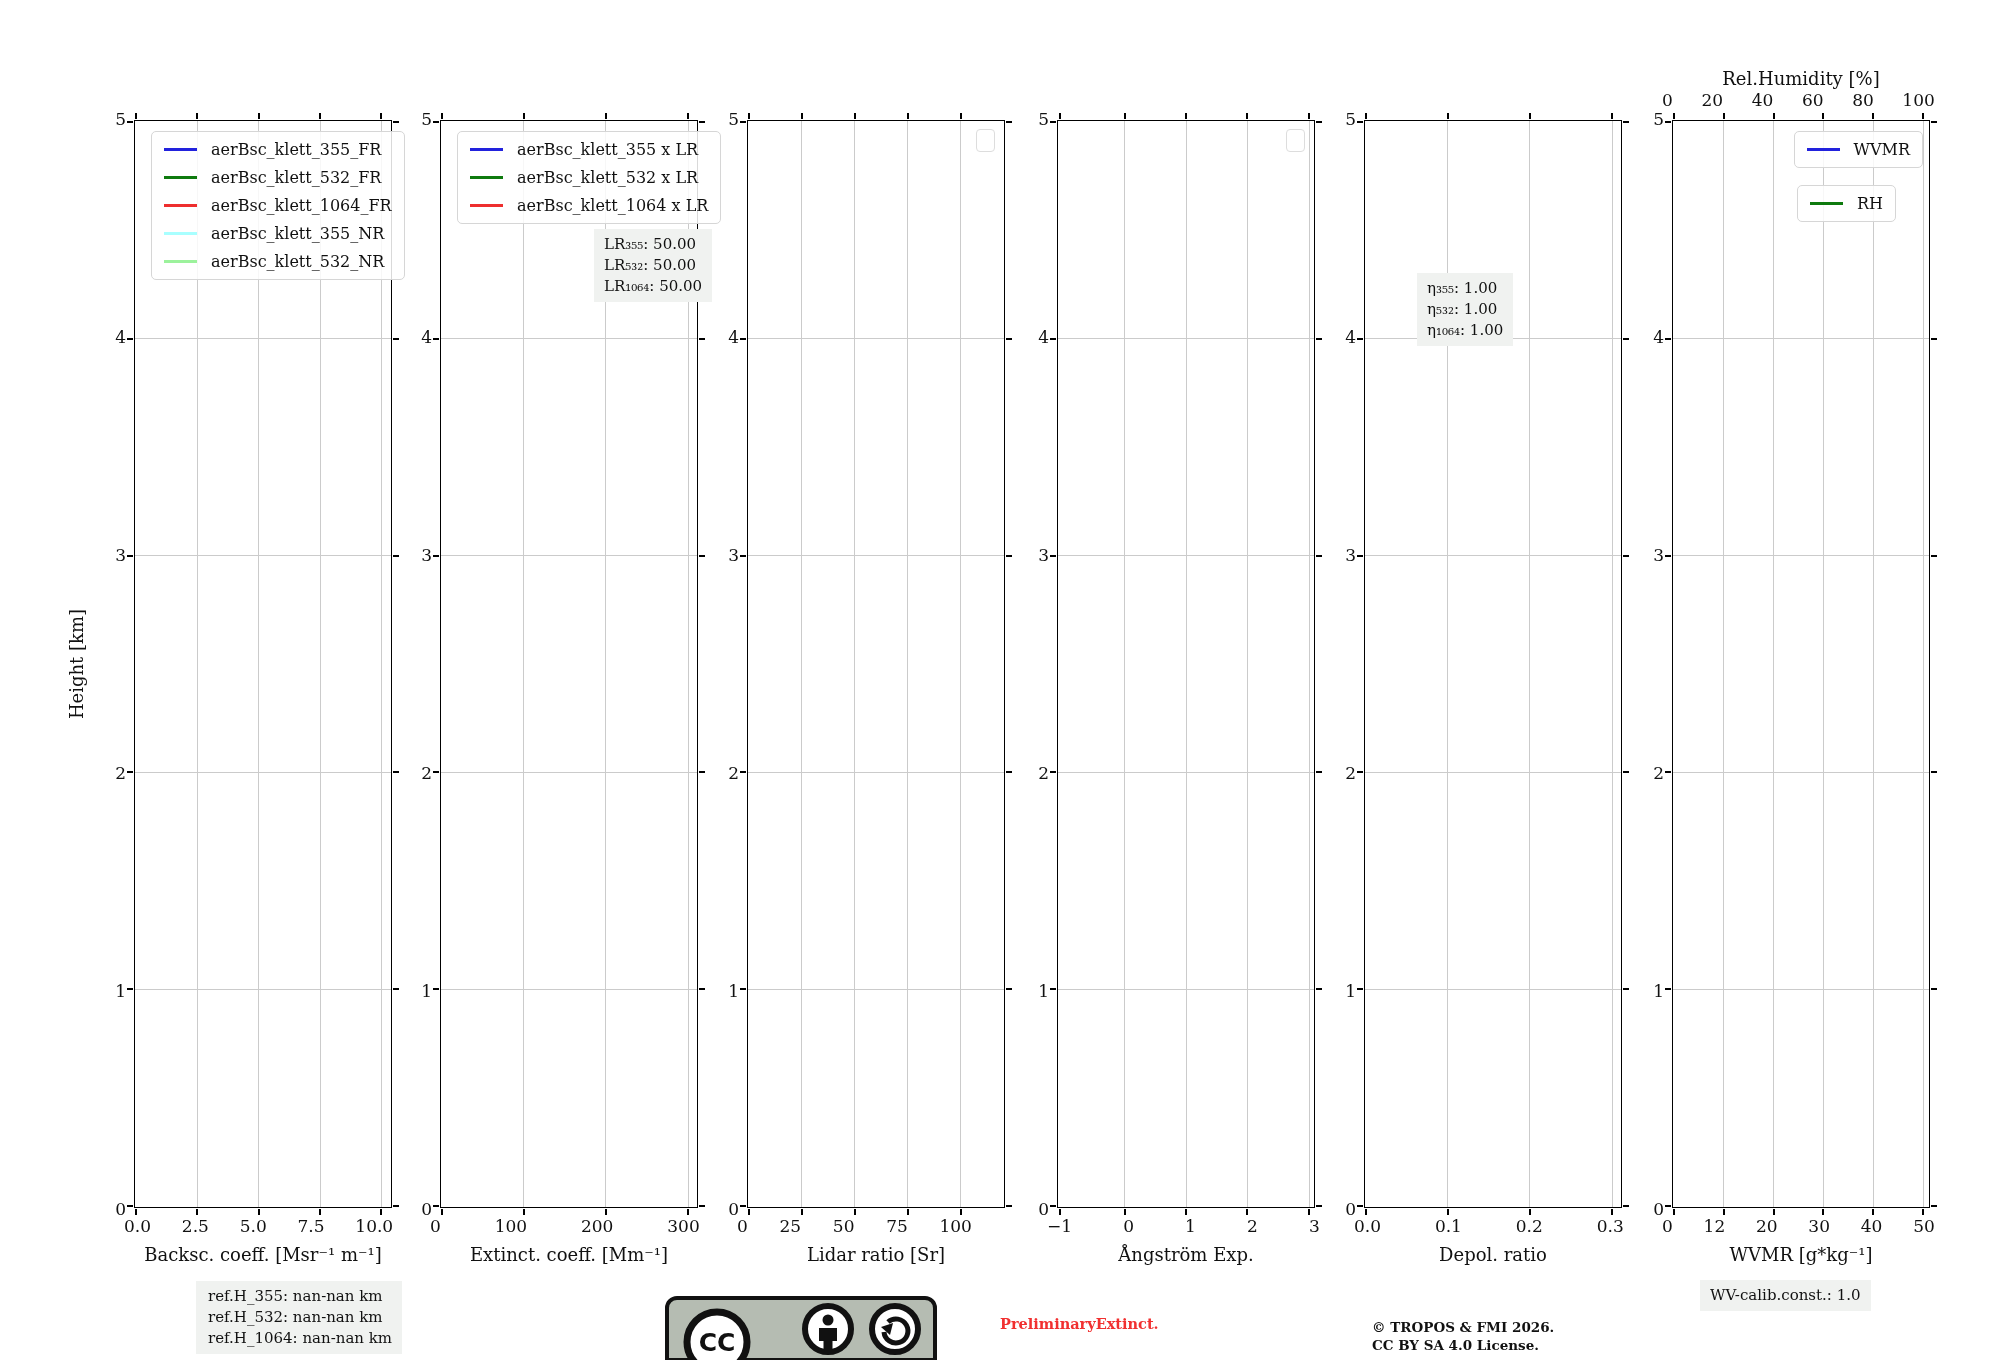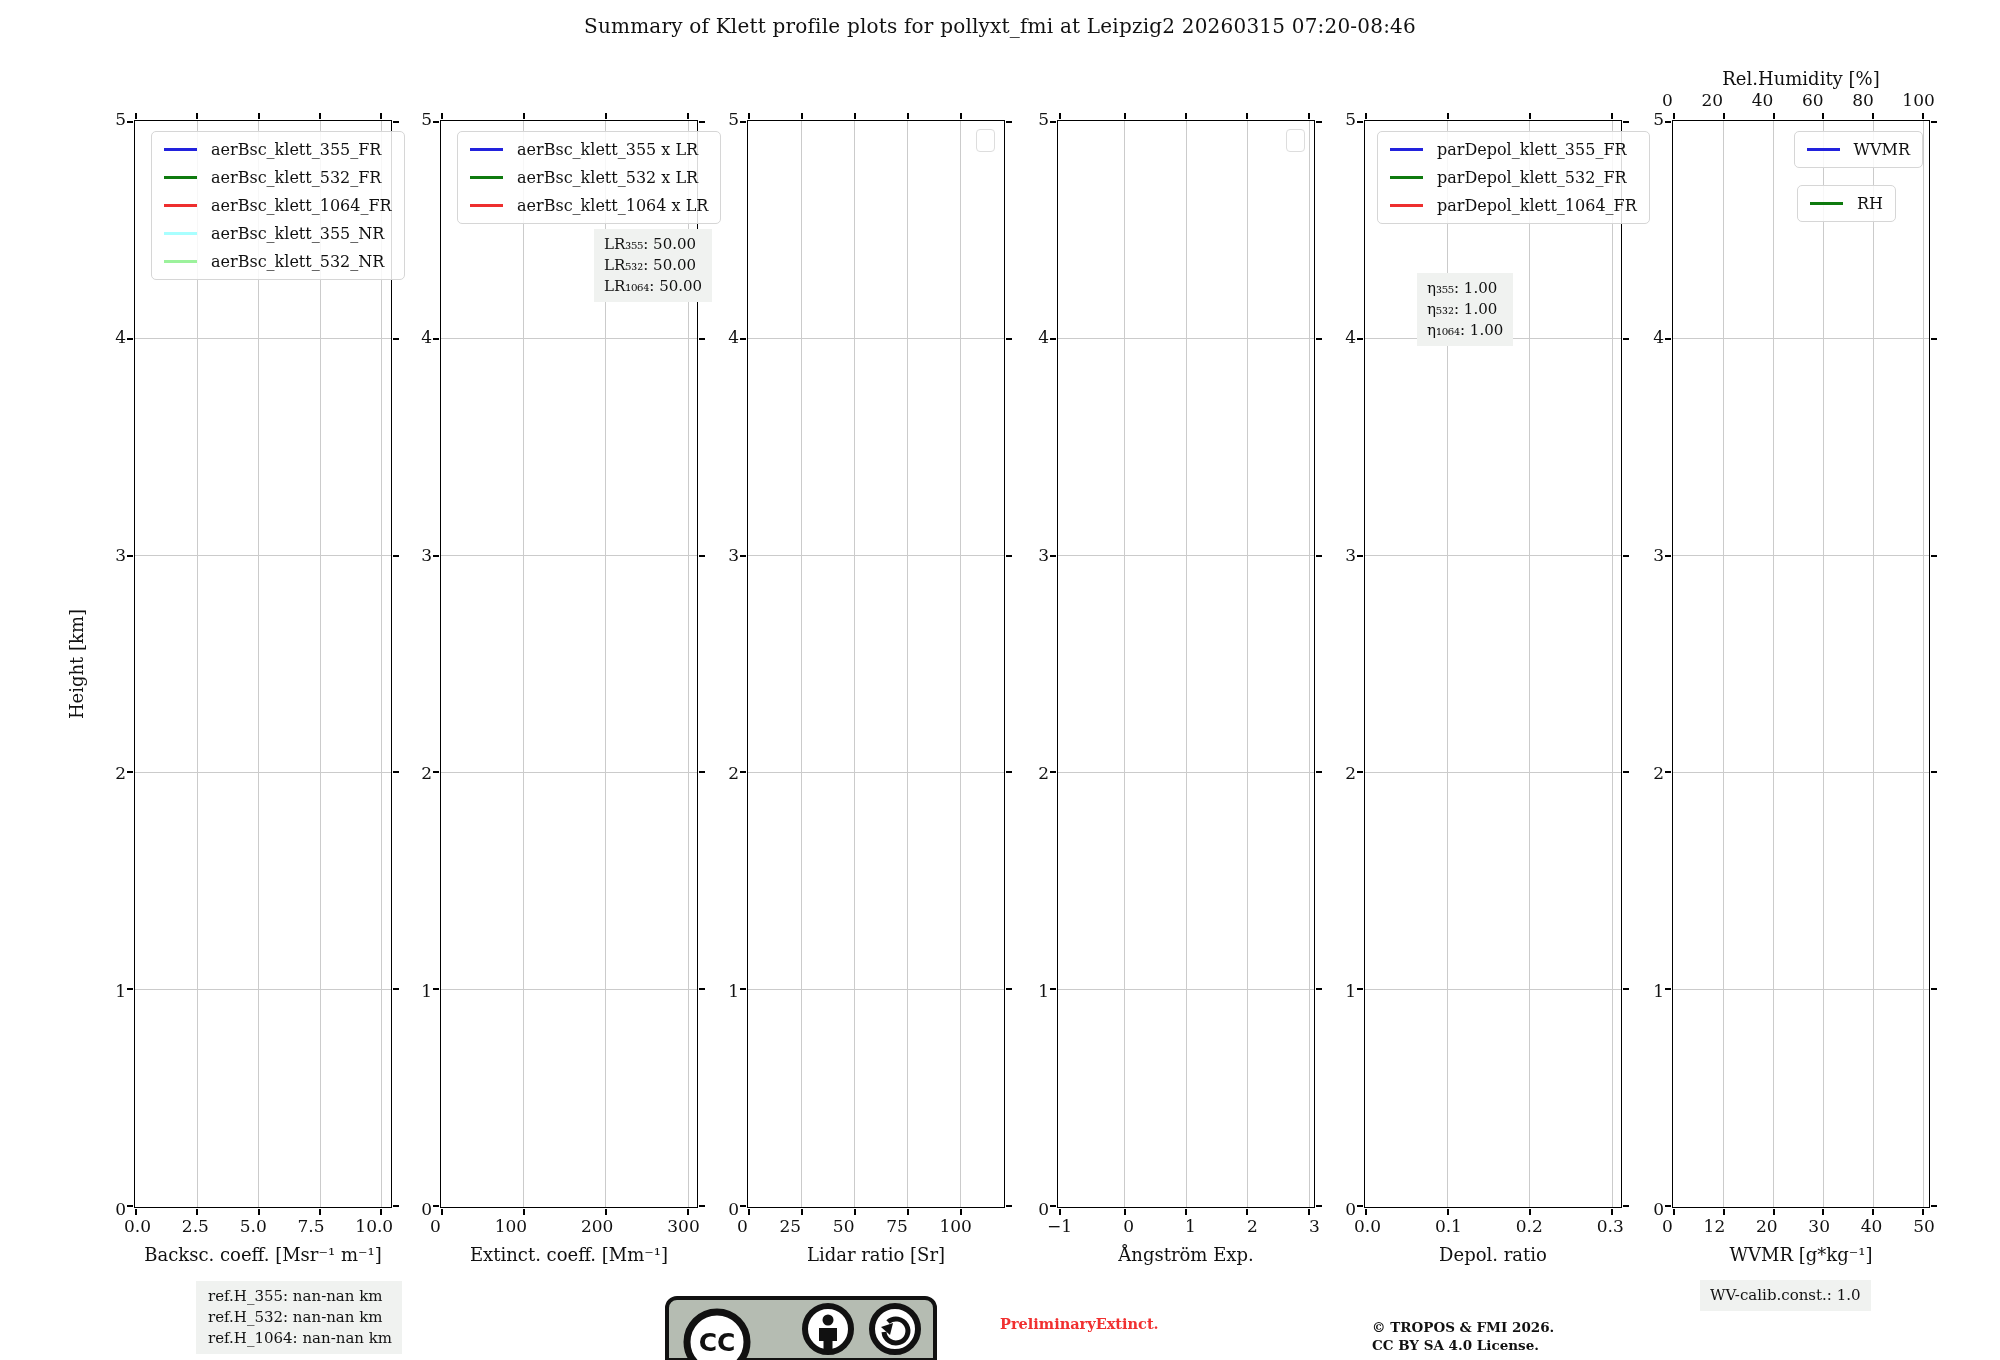--- a/index.html
+++ b/index.html
@@ -92,21 +92,20 @@
   .prelim{position:absolute;left:1000px;top:1315px;font-weight:bold;font-size:14.5px;line-height:1.25;}
   .copyright{position:absolute;left:1372px;top:1318px;font-weight:bold;font-size:13.5px;line-height:1.35;
              font-family:"DejaVu Serif",serif;}
   .ccbadge{position:absolute;left:665px;top:1296px;width:230px;height:96px;}
 </style>
 </head>
 <body>
 
 <div class="fig">
 
-  <div class="title">Summary of Klett profile plots for pollyxt_fmi at Leipzig2 20260315 07:20-08:46</div>
   <div class="ylab">Height [km]</div>
 
   <div class="panel" style="left:134px">
     <div class="yticks">
         <span class="ytick">5</span>
         <span class="ytick">4</span>
         <span class="ytick">3</span>
         <span class="ytick">2</span>
         <span class="ytick">1</span>
         <span class="ytick">0</span>
@@ -251,34 +250,20 @@
         <span class="ytick">3</span>
         <span class="ytick">2</span>
         <span class="ytick">1</span>
         <span class="ytick">0</span>
       </div>
     <div class="plot g2">
       <i class="tk t tx2"></i>
       <i class="tk b tx2"></i>
       <i class="tky l"></i>
       <i class="tky r"></i>
-      <div class="legend" style="left:12px;top:10px">
-        <div class="lg-row">
-            <i class="lg-line" style="background-color: rgb(34, 34, 221);"></i>
-            <span>parDepol_klett_355_FR</span>
-          </div>
-        <div class="lg-row">
-            <i class="lg-line" style="background-color: rgb(14, 122, 14);"></i>
-            <span>parDepol_klett_532_FR</span>
-          </div>
-        <div class="lg-row">
-            <i class="lg-line" style="background-color: rgb(238, 46, 46);"></i>
-            <span>parDepol_klett_1064_FR</span>
-          </div>
-      </div>
       <div class="ann" style="left:52px;top:152px">
           <span class="ann-line">η₃₅₅: 1.00</span>
           <span class="ann-line">η₅₃₂: 1.00</span>
           <span class="ann-line">η₁₀₆₄: 1.00</span>
         </div>
     </div>
     <div class="xticks" style="width:calc(96.8% + 20px)">
         <span class="xtick">0.0</span>
         <span class="xtick">0.1</span>
         <span class="xtick">0.2</span>

